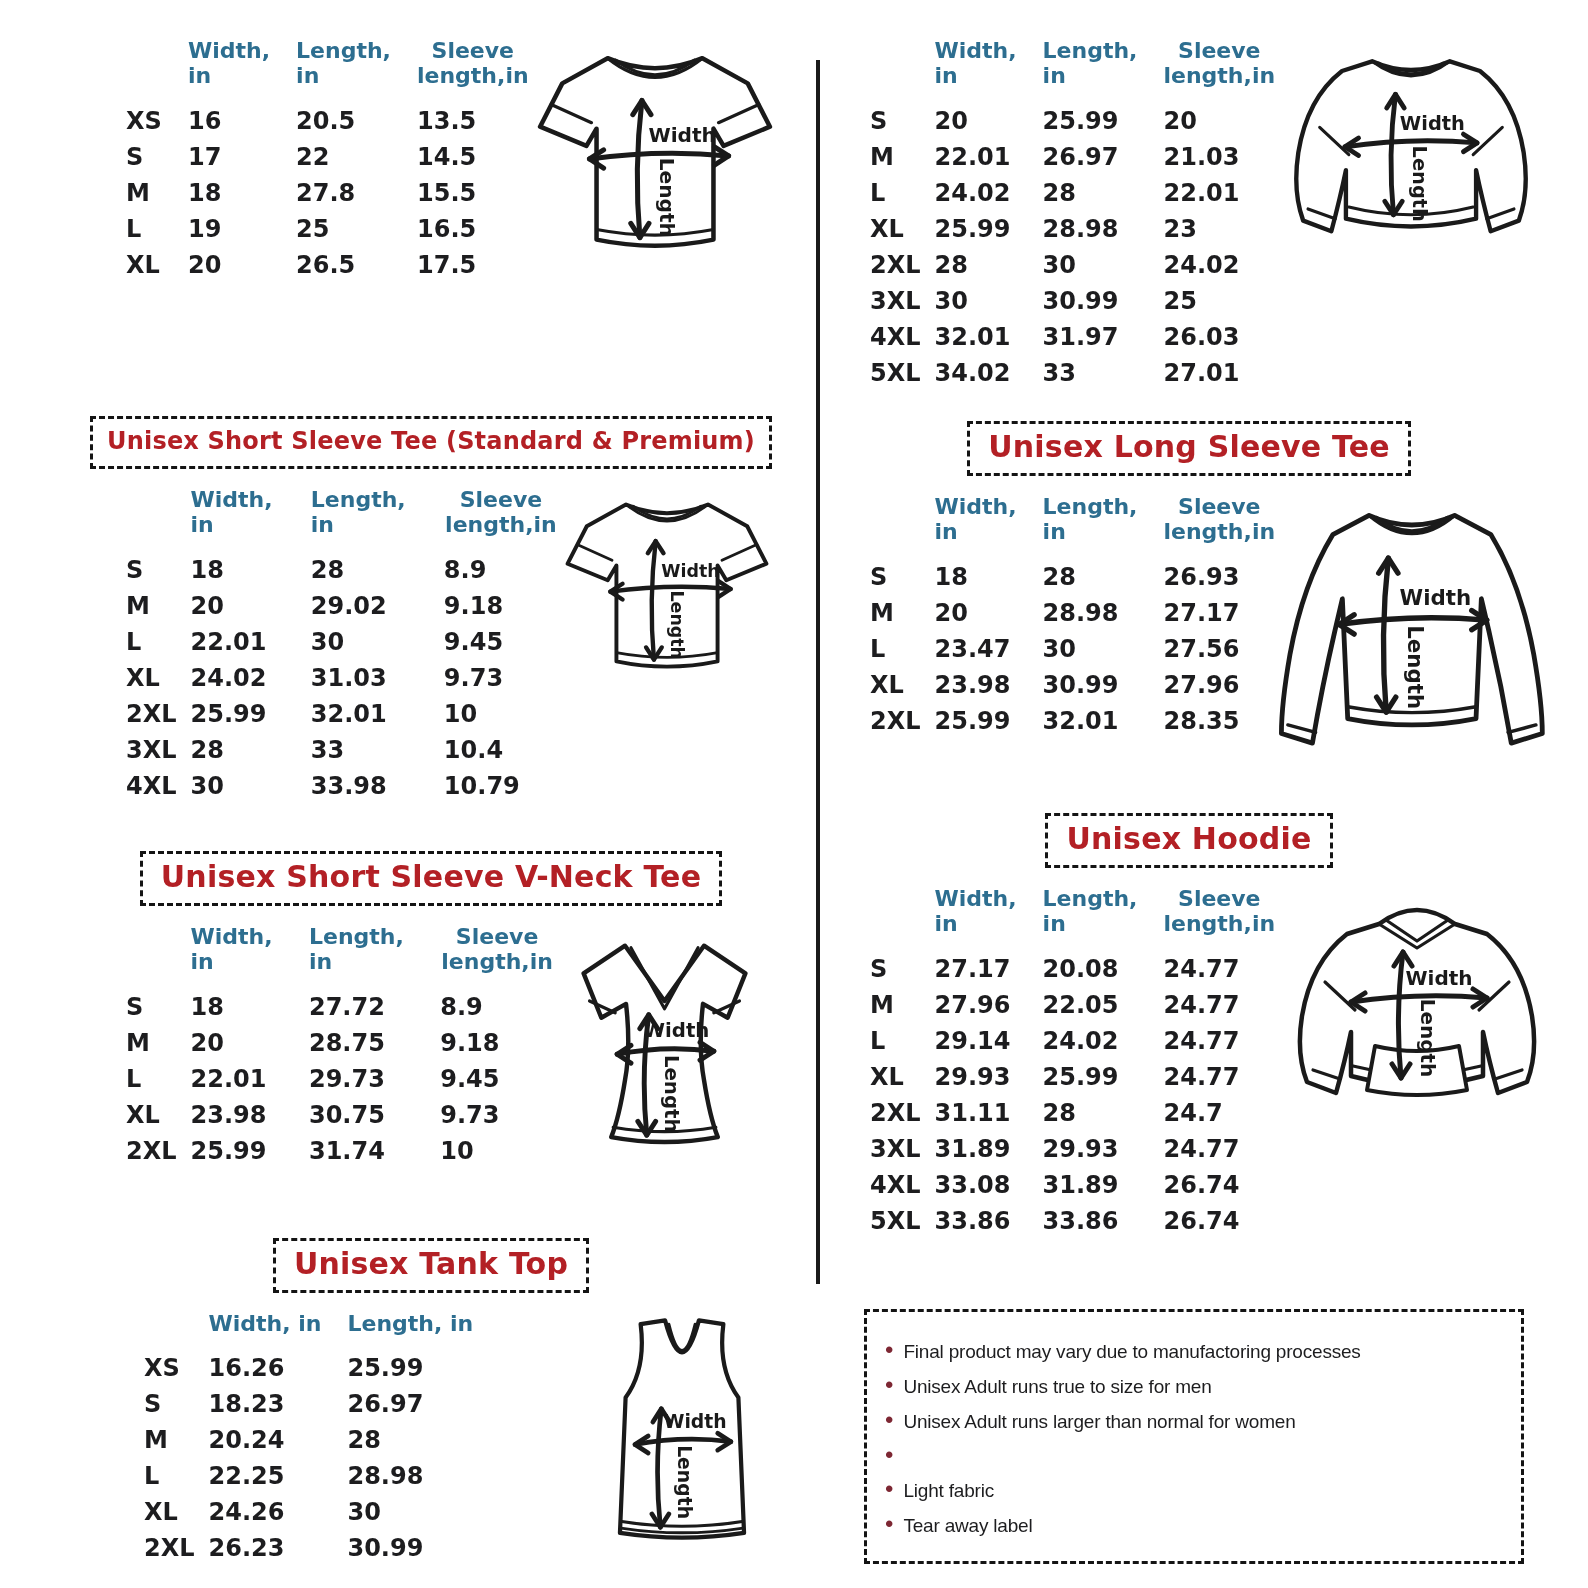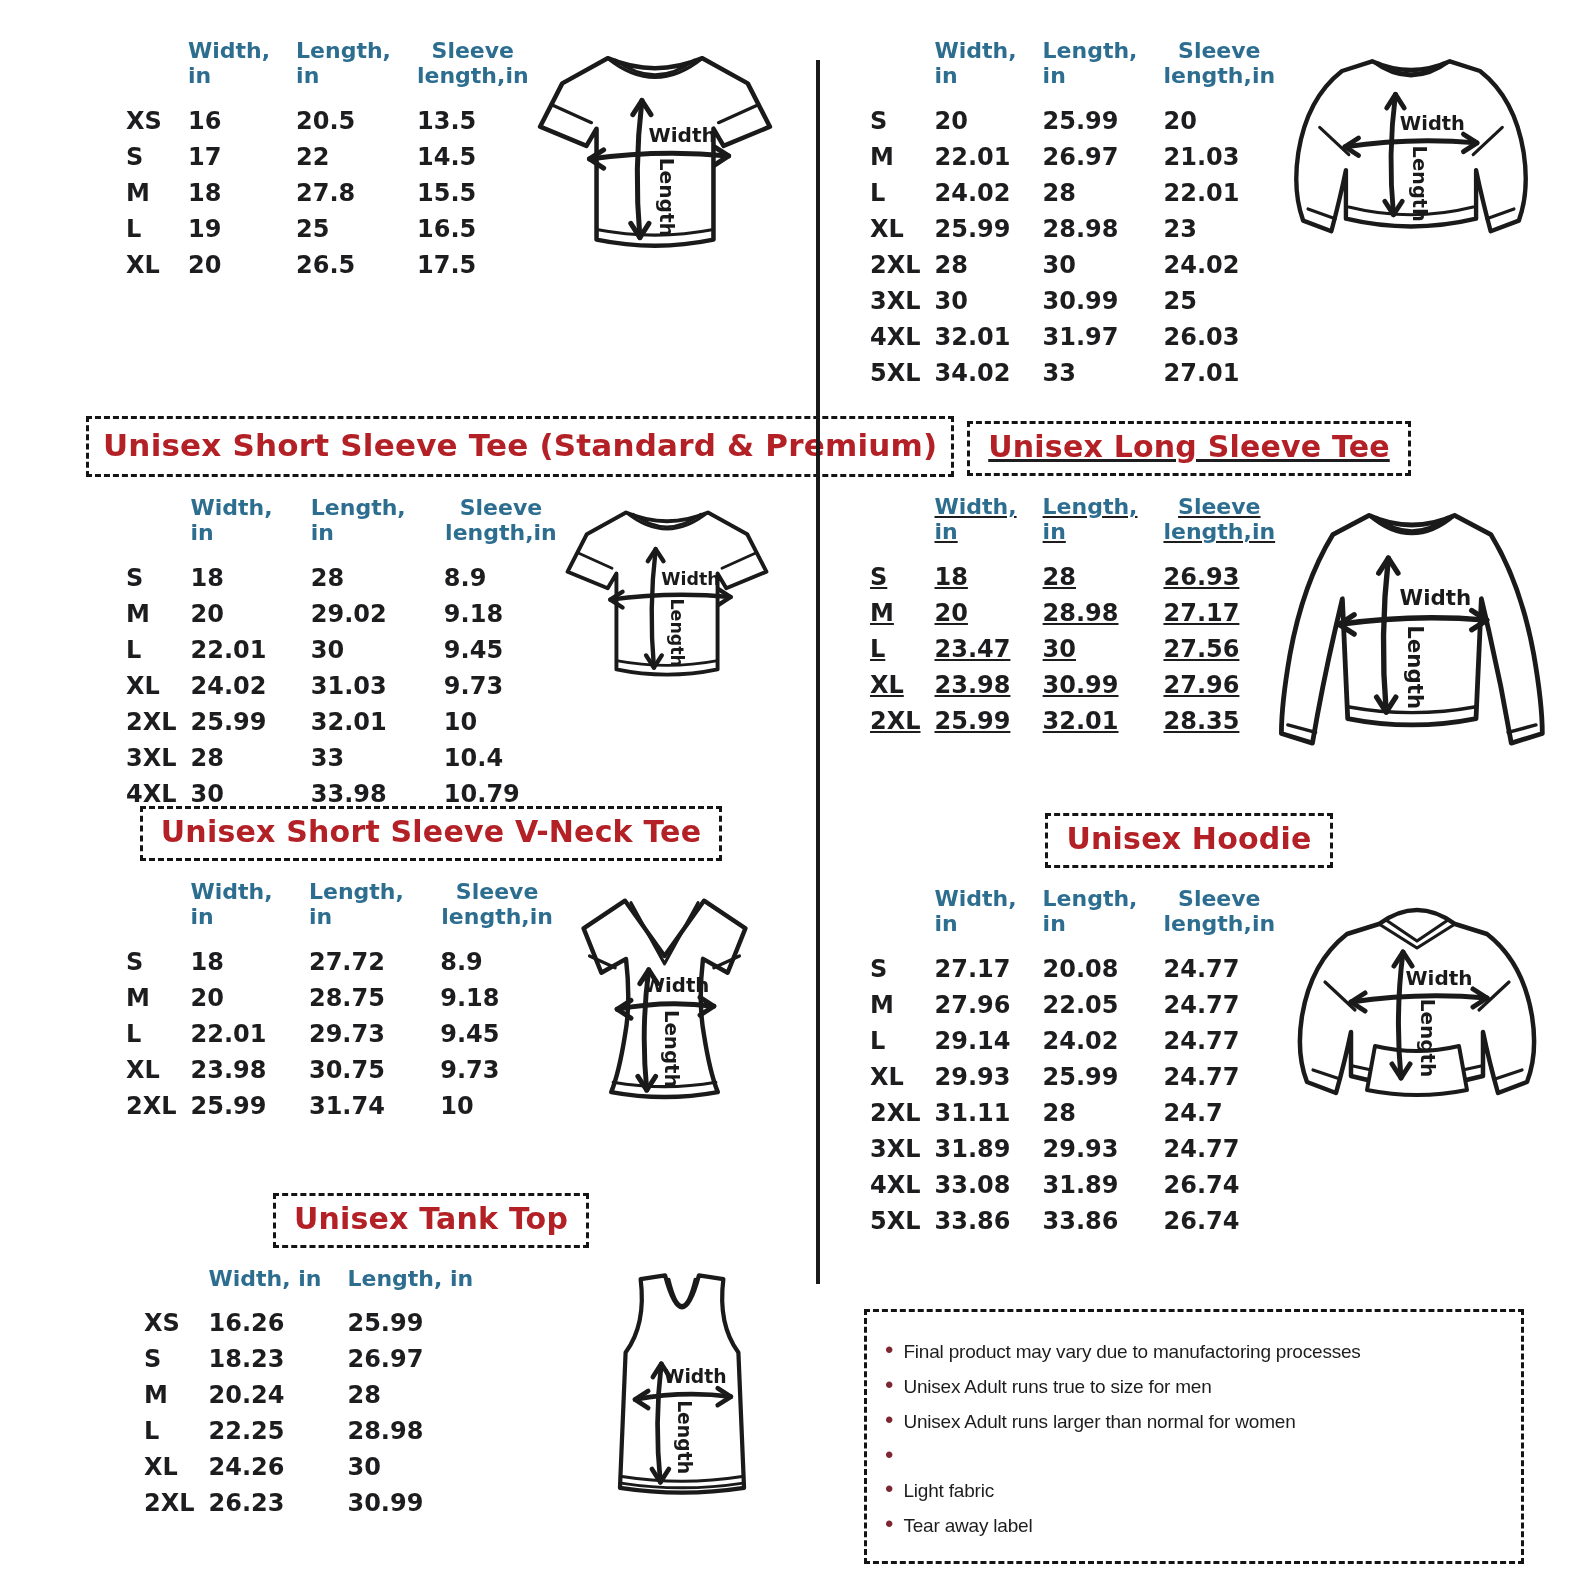--- a/index.html
+++ b/index.html
@@ -14,29 +14,29 @@
   body{width:1588px;height:1588px;overflow:hidden;
        font-family:"DejaVu Sans",sans-serif;color:var(--text-dark);}
   .canvas{position:relative;width:1588px;height:1588px;}
   .divider{position:absolute;left:816px;top:60px;width:4px;height:1224px;
            background:var(--line-black);}
   .cols{display:grid;grid-template-columns:690px 650px;column-gap:88px;
         padding:38px 0 0 86px;}
   .panel{width:100%;}
   .col-left .panel:nth-of-type(1){height:378px;}
   .col-left .panel:nth-of-type(2){height:390px;}
-  .col-left .panel:nth-of-type(3){height:387px;}
+  .col-left .panel:nth-of-type(3){height:387px;margin-top:45px;}
   .col-right .panel:nth-of-type(1){height:383px;}
-  .col-right .panel:nth-of-type(2){height:392px;text-decoration:underline;}
+  .col-right .panel:nth-of-type(2){height:392px;}
   .col-right .panel:nth-of-type(3){height:482px;}
   .title-box{display:block;width:fit-content;margin:0 auto 18px auto;
              border:3px dashed #141414;padding:5px 18px 9px 18px;
              color:var(--title-red);font-weight:700;font-size:30px;
              white-space:nowrap;letter-spacing:.2px;}
-  .title-small{font-size:31px;padding:8px 14px 11px 14px;}
+  .title-small{font-size:24px;padding:8px 14px 11px 14px;}
   .content{display:flex;align-items:flex-start;}
   .table-wrap{margin-left:40px;}
   .col-right .table-wrap{margin-left:6px;}
   .tank-wrap{margin-left:58px;}
   table{border-collapse:collapse;}
   th{color:var(--header-teal);font-size:22px;font-weight:700;text-align:left;
      vertical-align:bottom;padding:0 26px 14px 0;line-height:1.15;}
   th.sleeve{max-width:118px;text-align:center;padding-right:0;}
   td{font-size:24px;font-weight:700;padding:4px 26px 4px 0;white-space:nowrap;}
   td.size{min-width:62px;padding-right:14px;}

